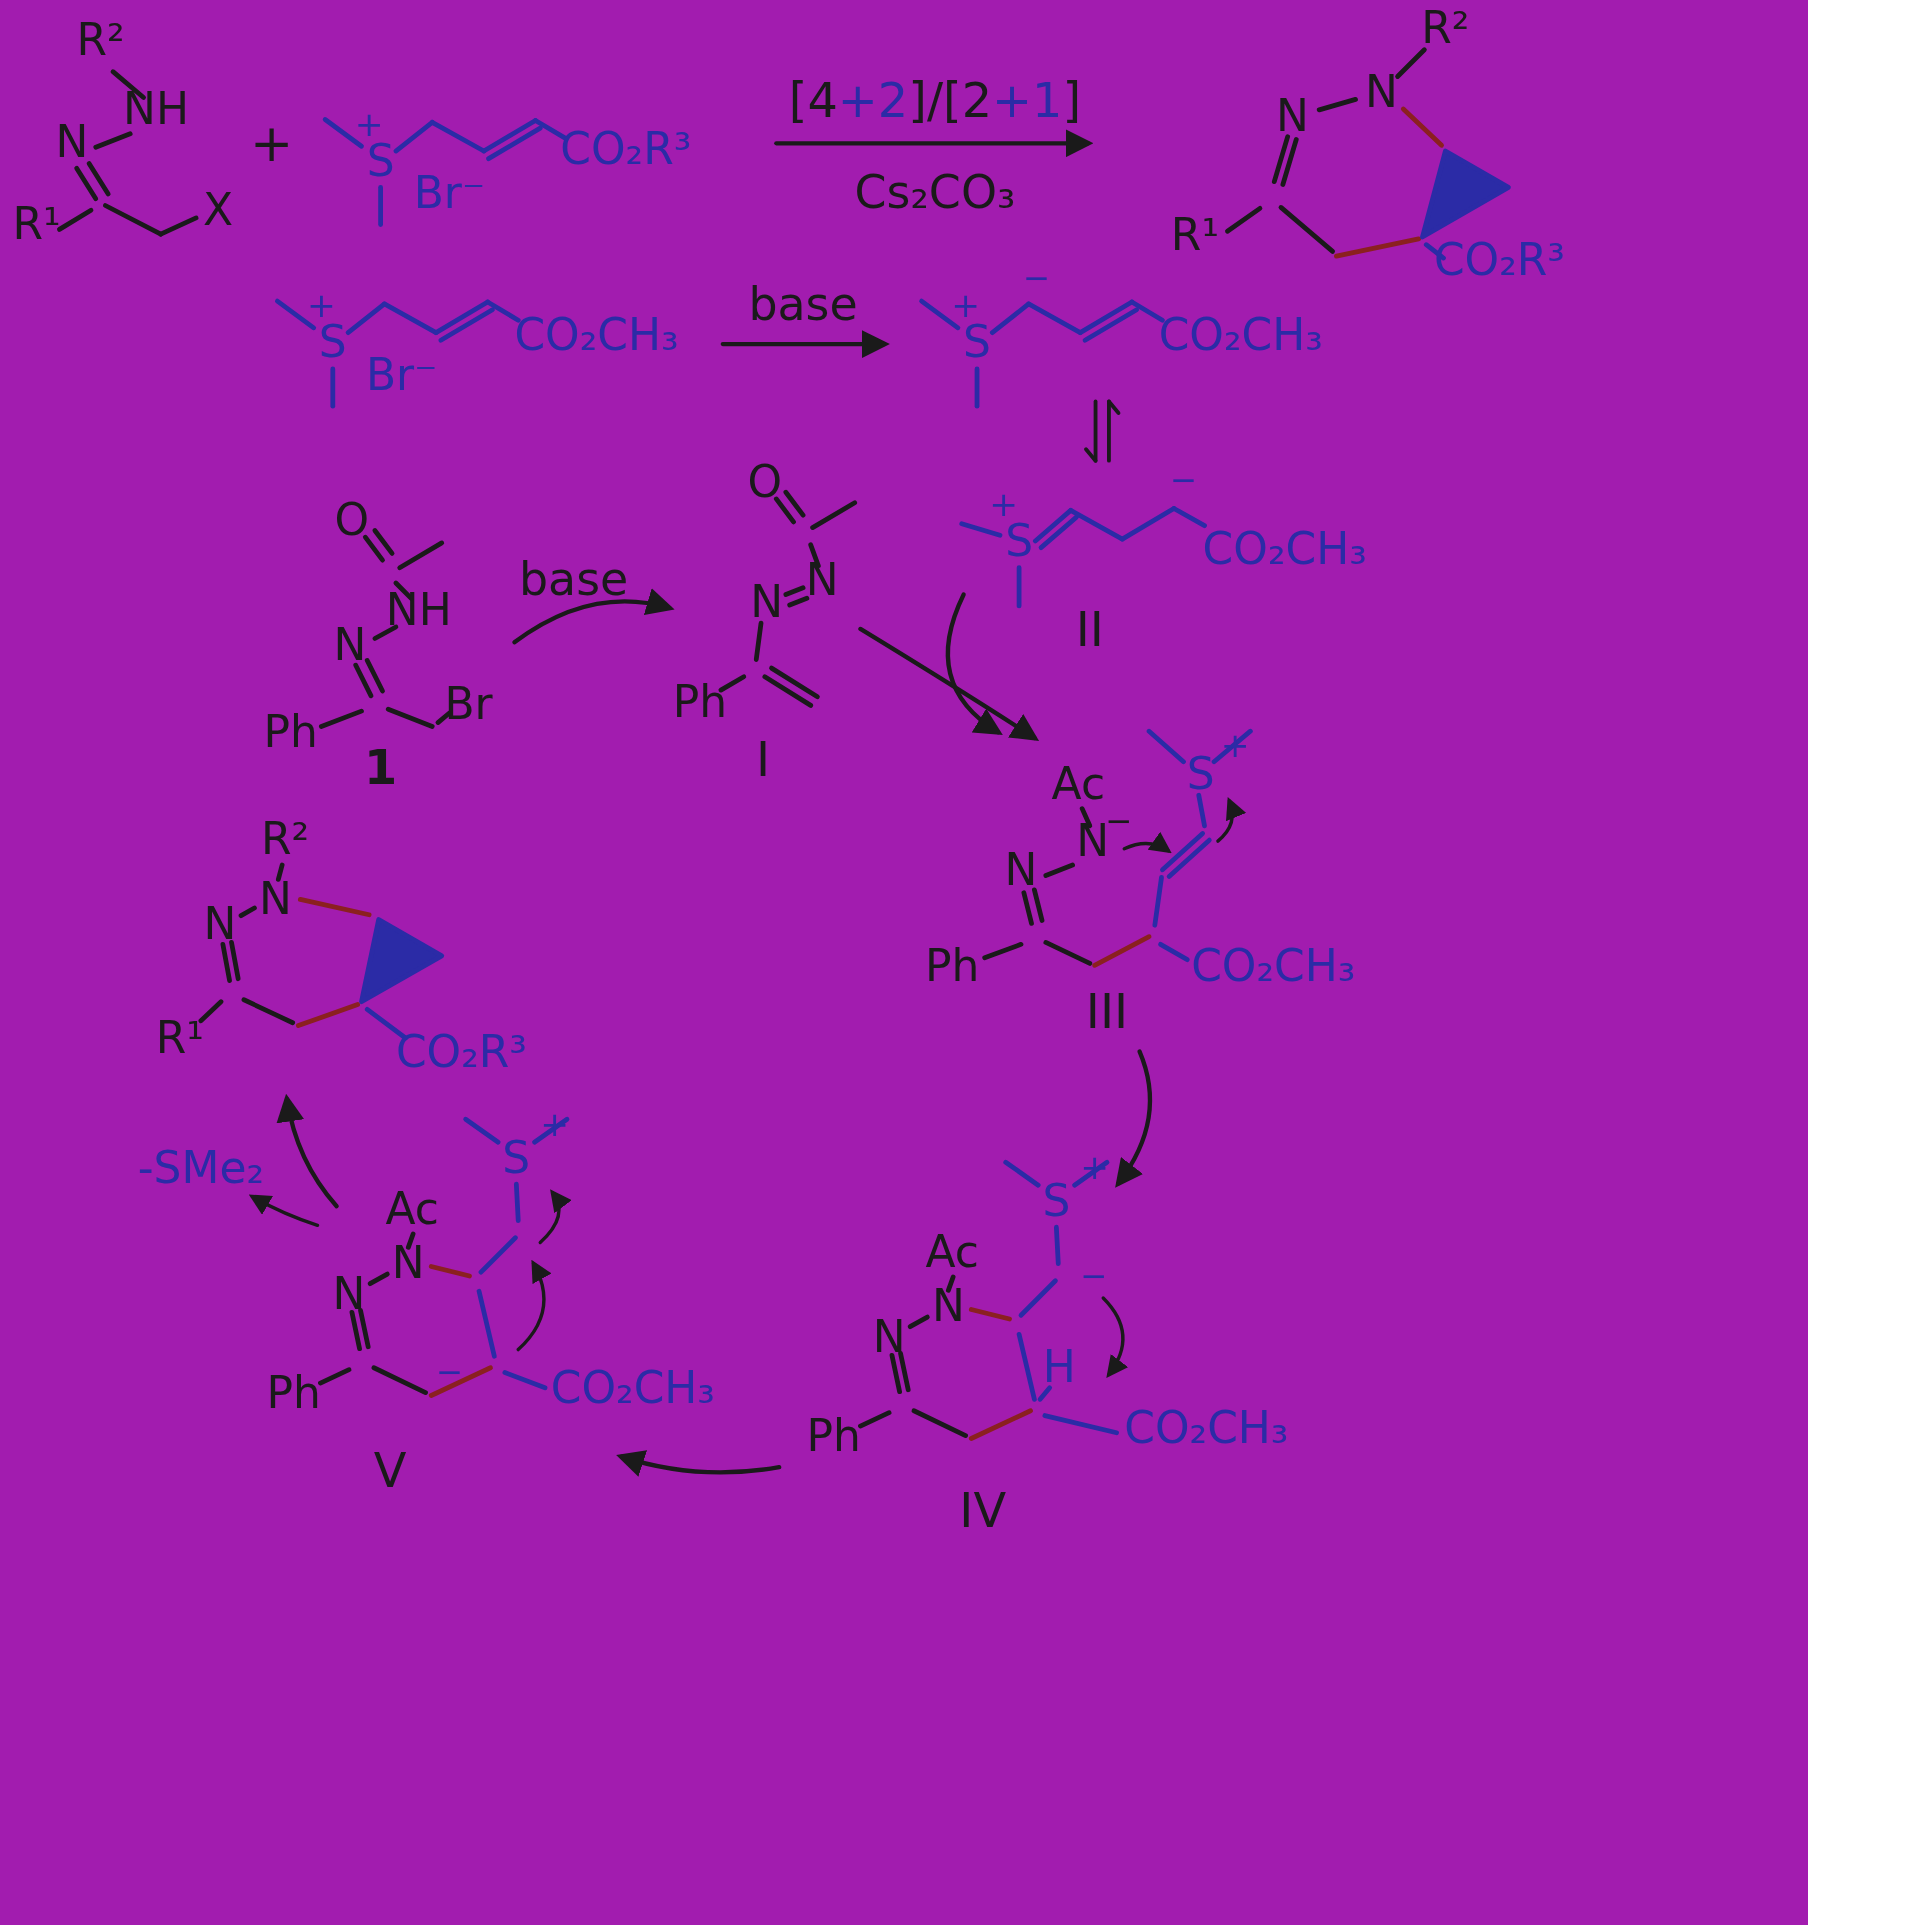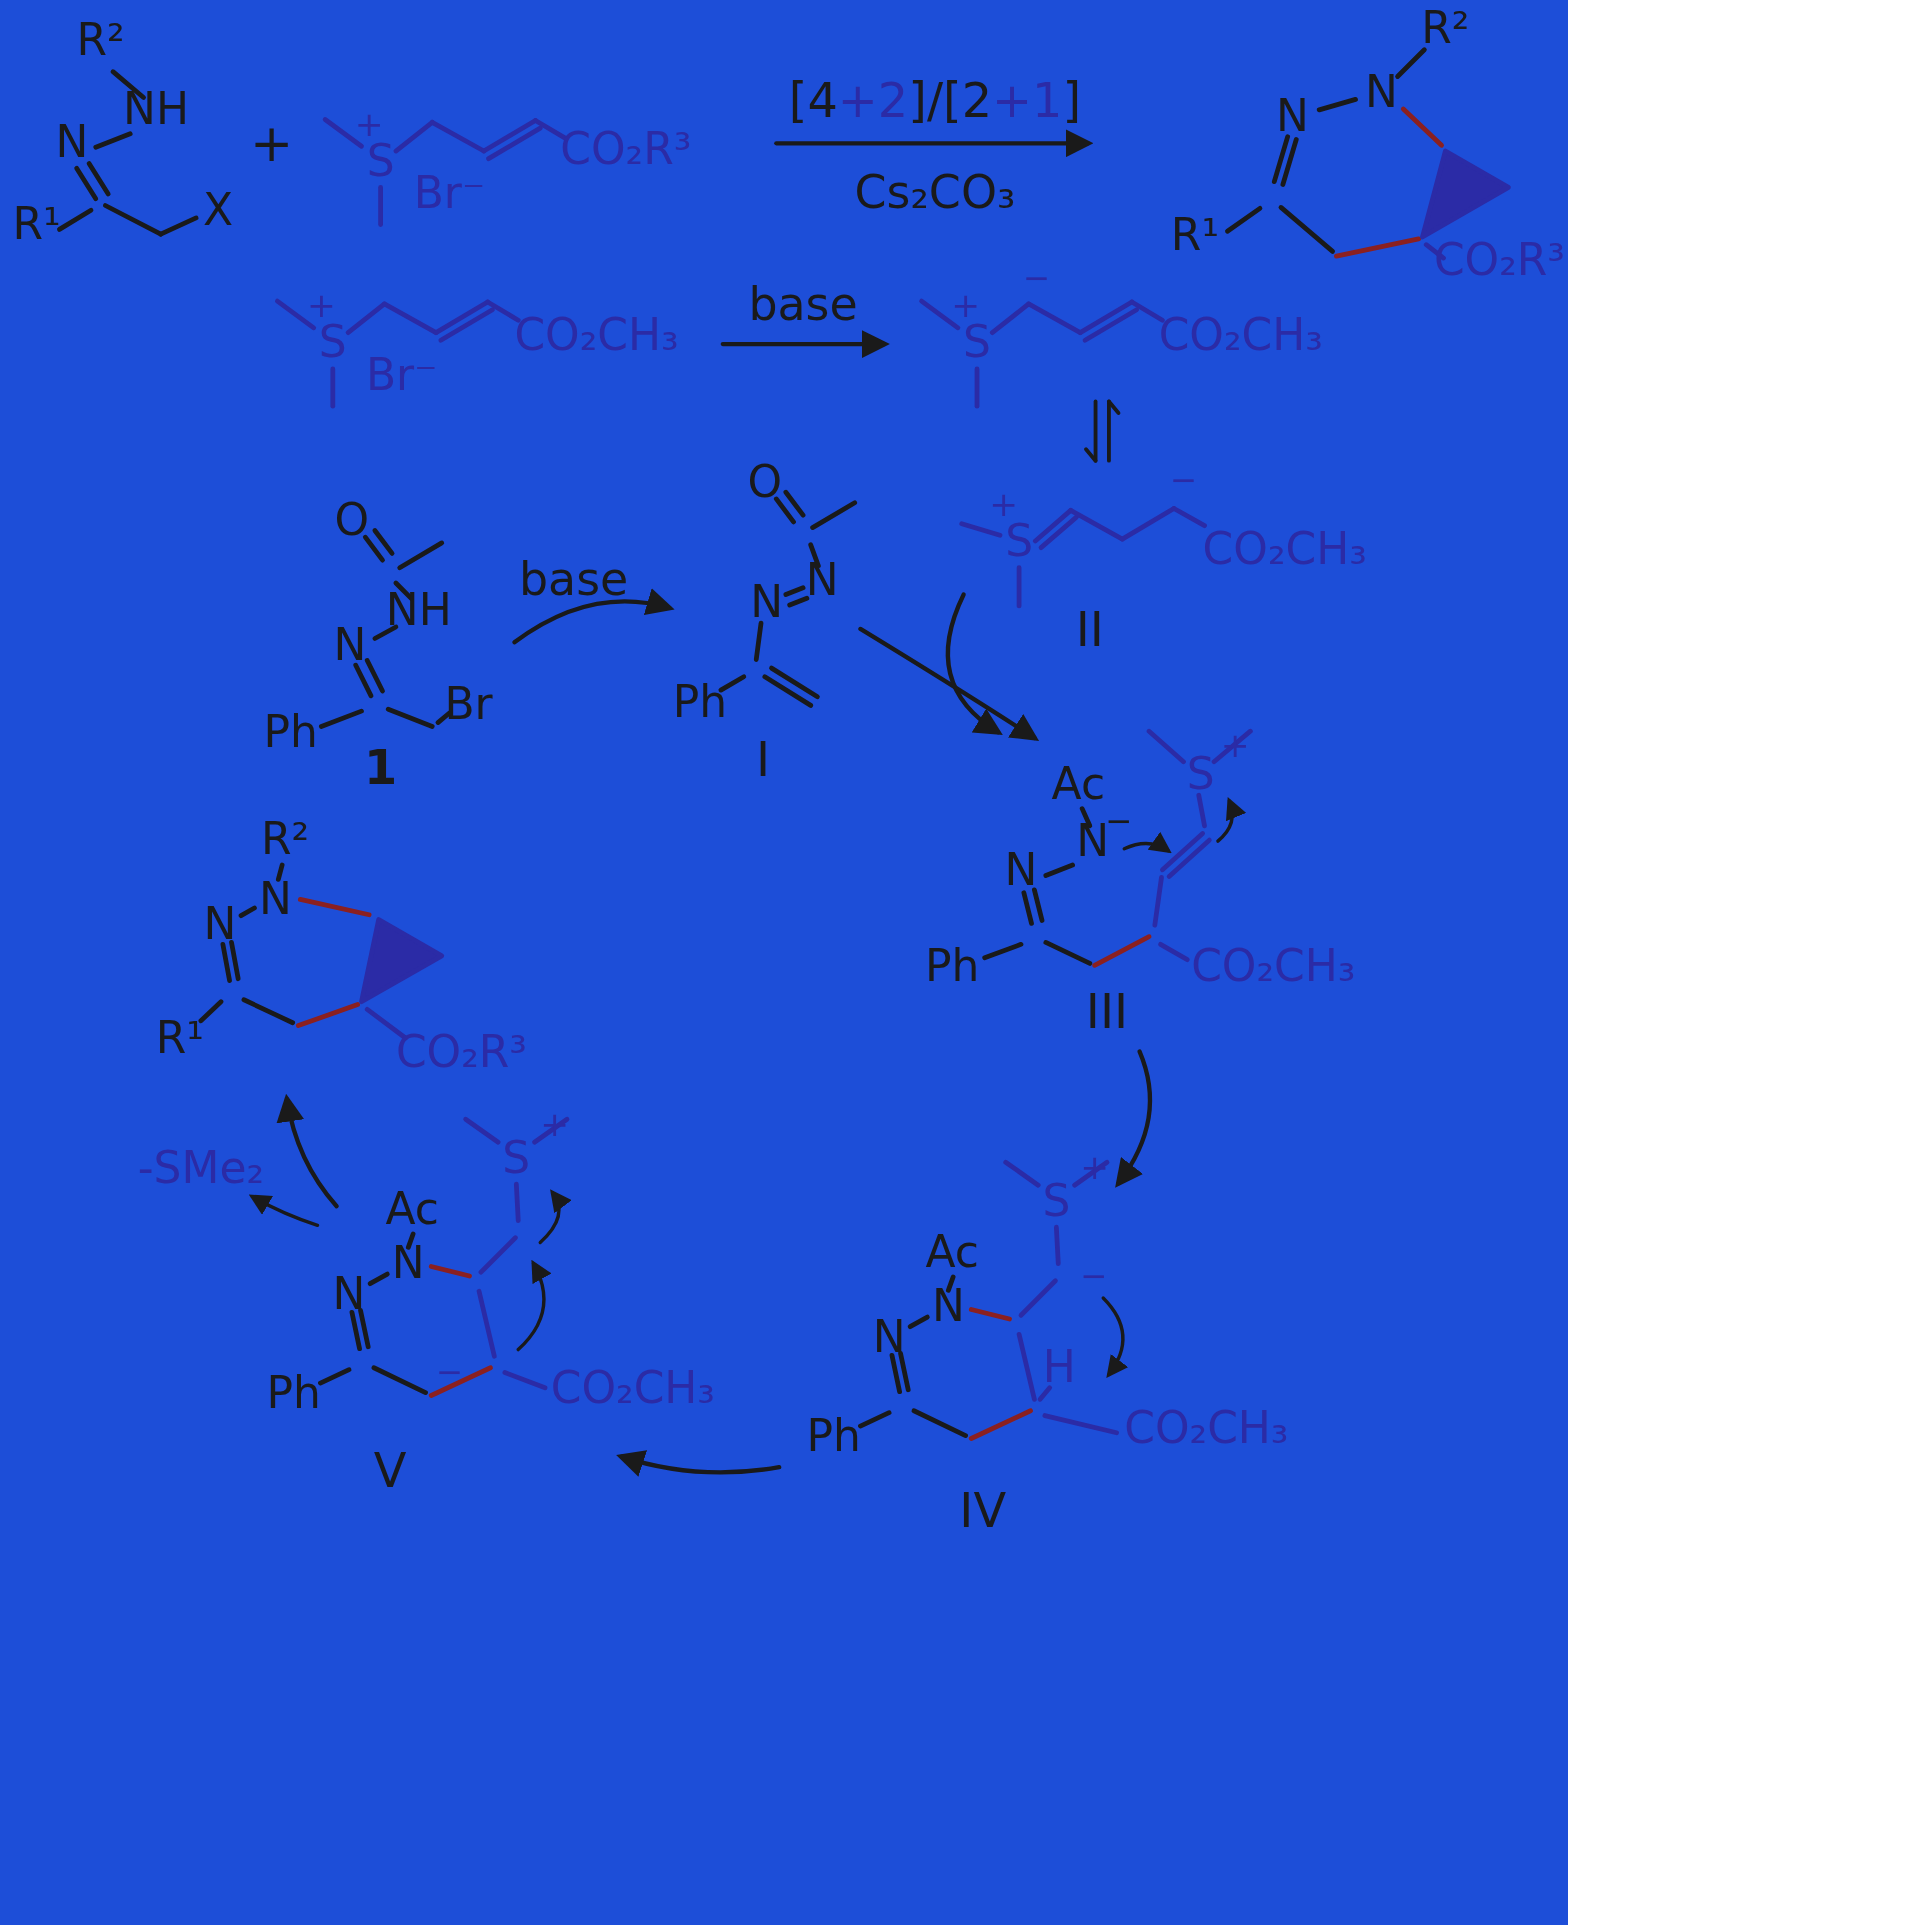--- a/index.html
+++ b/index.html
@@ -1,16 +1,16 @@
 <!DOCTYPE html>
 <html><head>
 <meta charset="utf-8">
 <style>
   html,body{margin:0;padding:0;background:#ffffff;}
-  .canvas{position:relative;width:1568px;height:1925px;background:#1d4ed8;overflow:hidden;}
+  .canvas{position:relative;width:1808px;height:1925px;background:#a21caf;overflow:hidden;}
   svg{display:block;font-family:"DejaVu Sans",sans-serif;}
   svg line, svg path, svg polygon{stroke-linecap:round;stroke-linejoin:round;}
   .tb{fill:#1a1a1a;font-size:46px;text-anchor:middle;}
   .tu{fill:#2b2ba6;font-size:46px;text-anchor:middle;}
   .ts{text-anchor:start;}
   .chgU{fill:#2b2ba6;font-size:36px;text-anchor:middle;}
   .mnB{fill:#1a1a1a;font-size:34px;text-anchor:middle;}
   .mnU{fill:#2b2ba6;font-size:34px;text-anchor:middle;}
   .lbl{fill:#1a1a1a;font-size:50px;text-anchor:middle;}
   .bold{font-weight:bold;}

